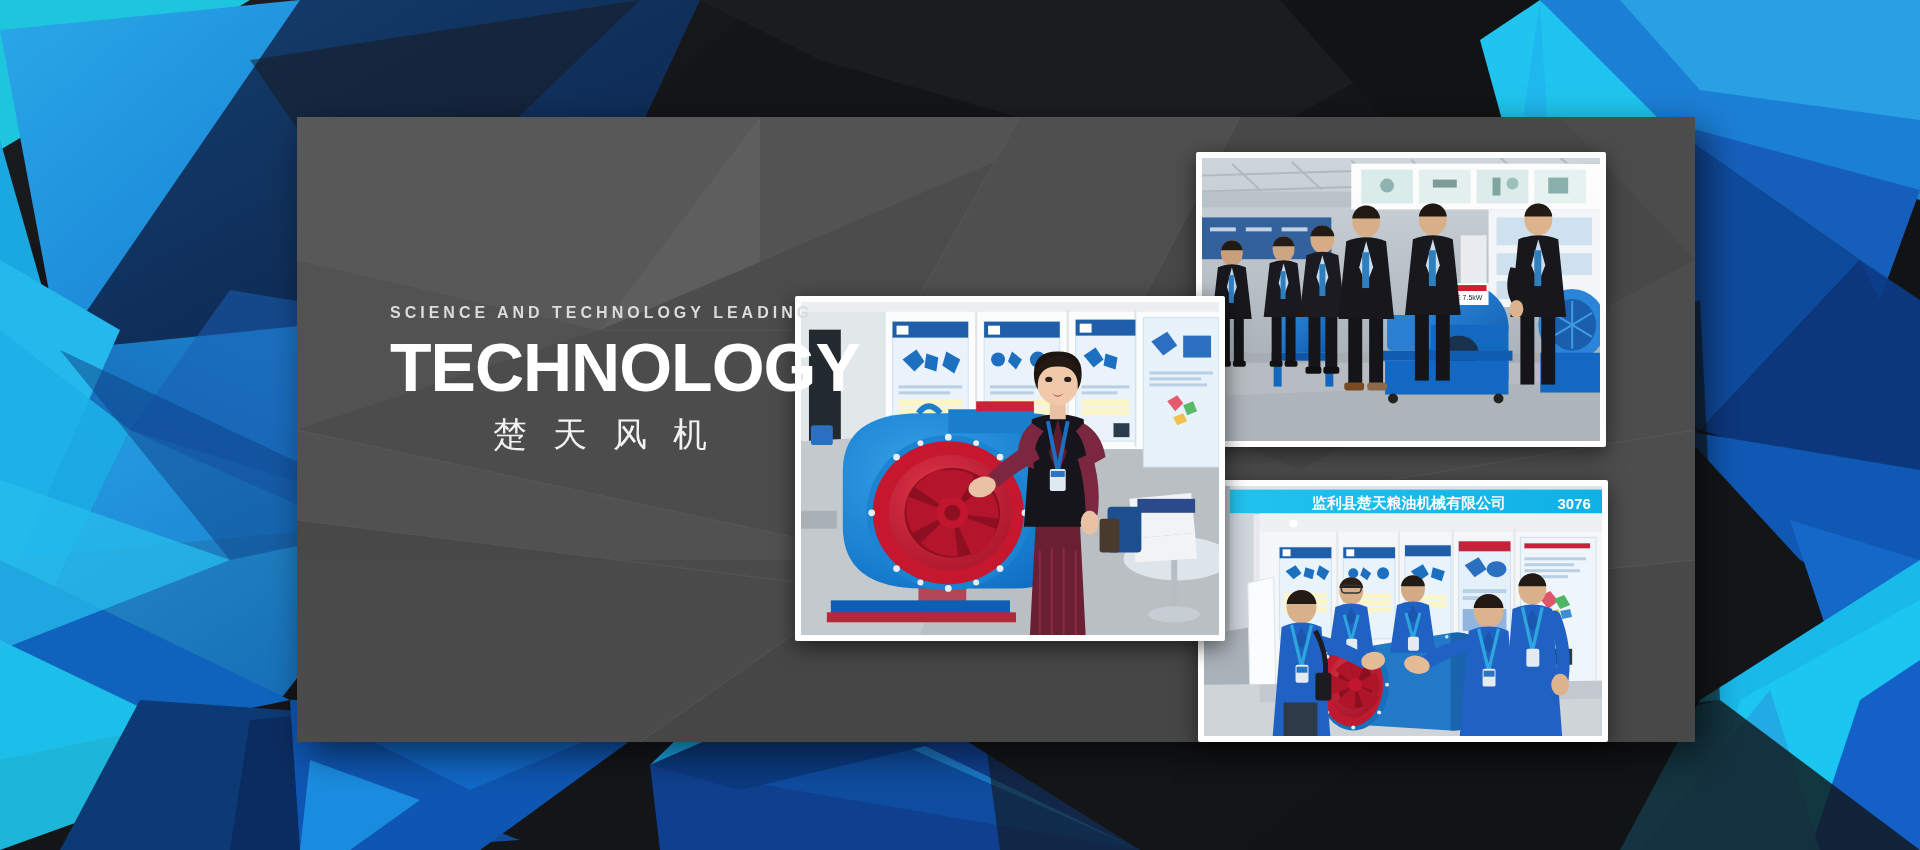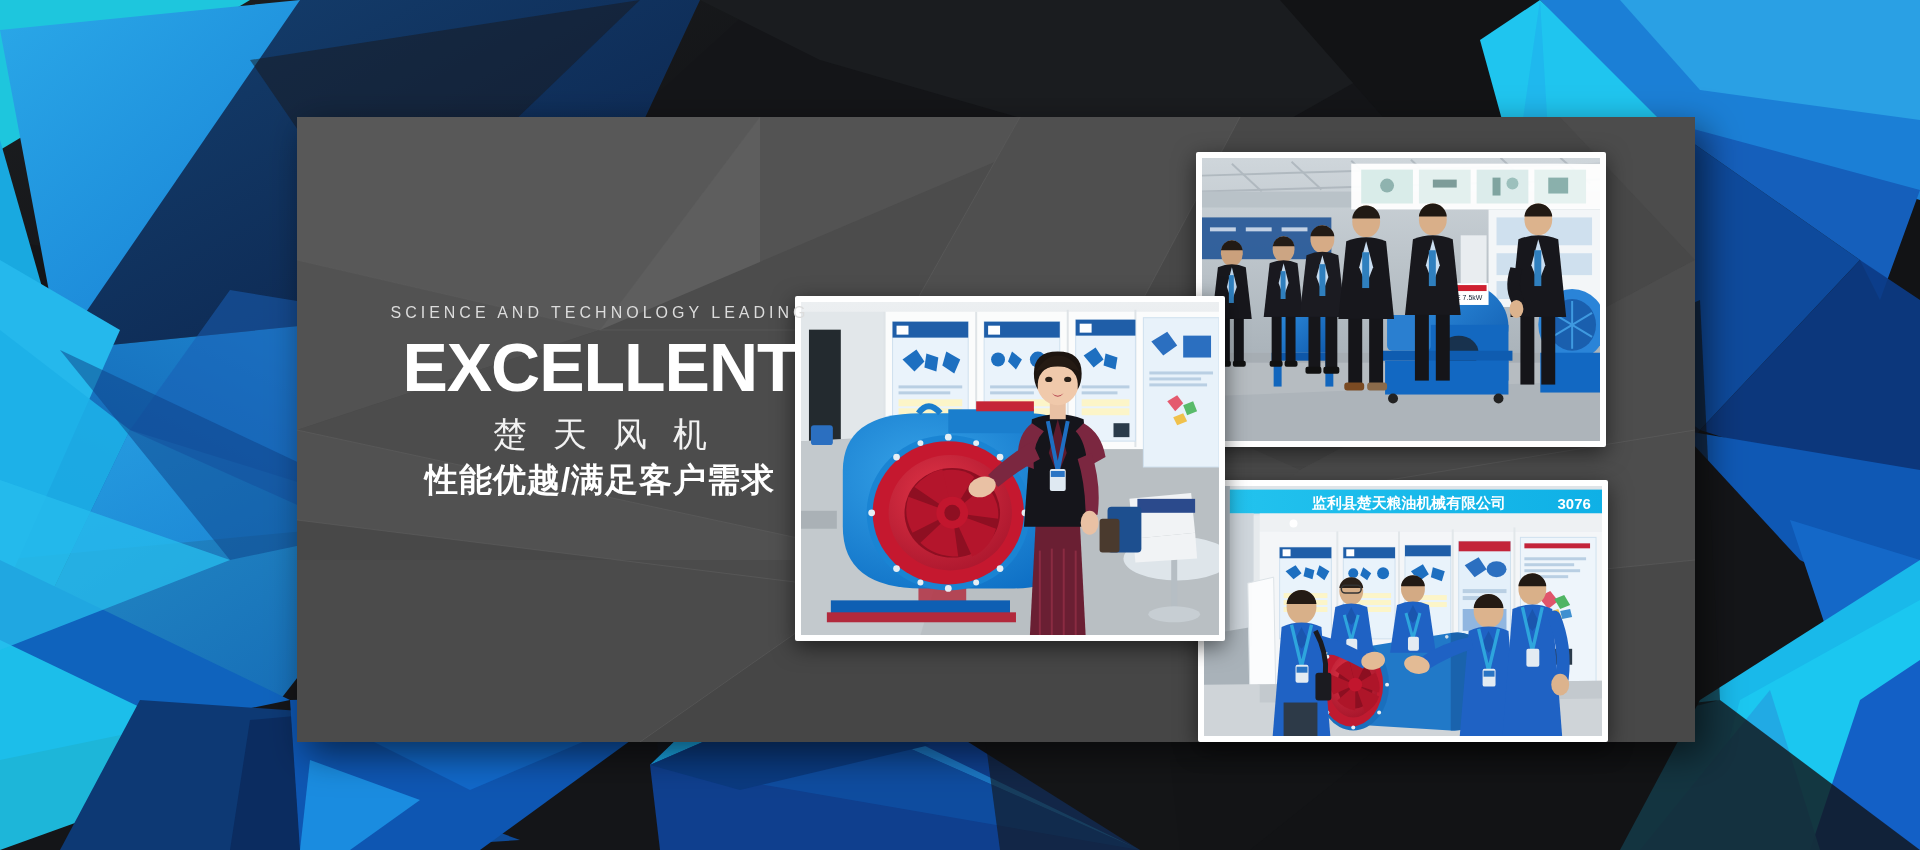--- a/index.html
+++ b/index.html
@@ -3,22 +3,22 @@
 <meta charset="utf-8">
 <style>
   html,body{margin:0;padding:0;background:#111214;}
   body{width:1920px;height:850px;overflow:hidden;font-family:"Liberation Sans","DejaVu Sans",sans-serif;}
   #stage{position:relative;width:1920px;height:850px;overflow:hidden;background:#141518;}
   #bg, #panelSvg, #photos{position:absolute;left:0;top:0;width:1920px;height:850px;}
 
   
   .textblock{position:absolute;left:390px;top:305px;width:420px;text-align:center;z-index:40;}
   .tagline{
-    font-size:16px;letter-spacing:4.0px;color:#dcdcdc;font-weight:400;
-    white-space:nowrap;margin:0 0 12px 0;line-height:1;
+    font-size:16px;letter-spacing:4.0px;color:#dcdcdc;font-weight:700;
+    white-space:nowrap;margin:0 0 12px 0;line-height:1;text-align:right;
   }
   .excellent{
     font-size:68px;font-weight:800;color:#ffffff;letter-spacing:-1px;
     line-height:1;margin:0 0 16px 0;white-space:nowrap;
     font-family:"Liberation Sans","DejaVu Sans",sans-serif;
   }
   .cnbrand{
     font-size:34px;color:#f2f2f2;letter-spacing:26px;font-weight:400;
     line-height:1;margin:0 0 12px 0;white-space:nowrap;
     padding-left:26px;
@@ -167,23 +167,22 @@
         <path d="M900,330 L1100,380 L1240,117"></path>
         <path d="M297,430 L900,560 L1695,430"></path>
         <path d="M297,520 L1100,620 L1695,560"></path>
         <path d="M900,560 L640,742"></path>
       </g>
     </g>
   </svg>
 
   <div class="textblock">
     <div class="tagline">SCIENCE  AND  TECHNOLOGY  LEADING</div>
-    <div class="excellent">EXCELLENT</div>
+    <div class="excellent">TECHNOLOGY</div>
     <div class="cnbrand">楚天风机</div>
-    <div class="slogan">性能优越/满足客户需求</div>
   </div>
 
   <div class="frame" id="frameB">
     <div class="inner">
       <svg viewBox="0 0 400 285" preserveAspectRatio="xMidYMid slice">
         <defs>
           <linearGradient id="hallG" x1="0" y1="0" x2="0" y2="1">
             <stop offset="0" stop-color="#cfd6db"></stop>
               <stop offset="1" stop-color="#9aa4ac"></stop>
           </linearGradient>

